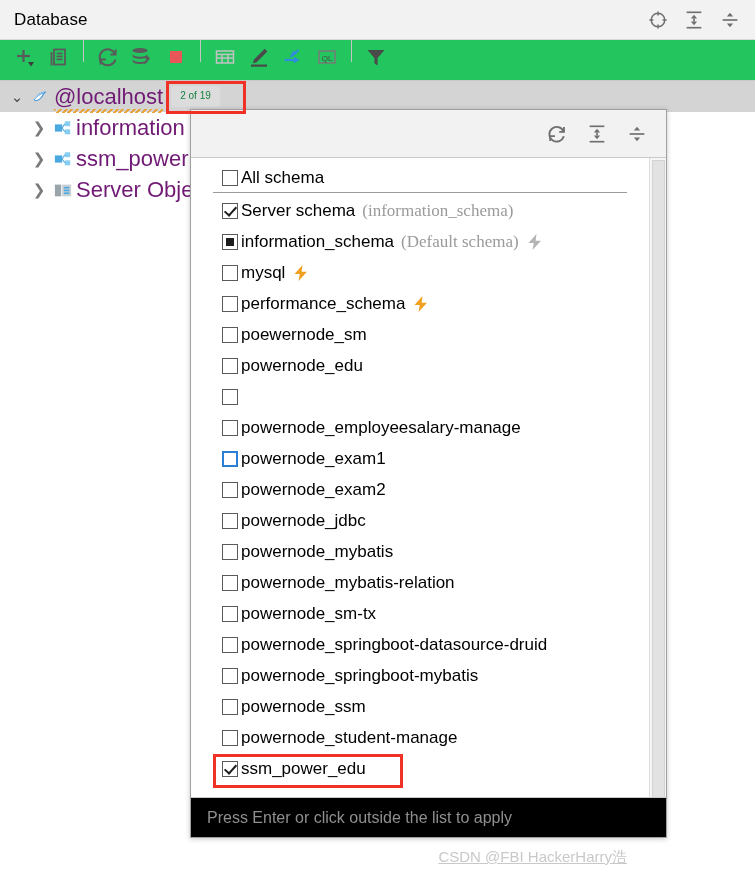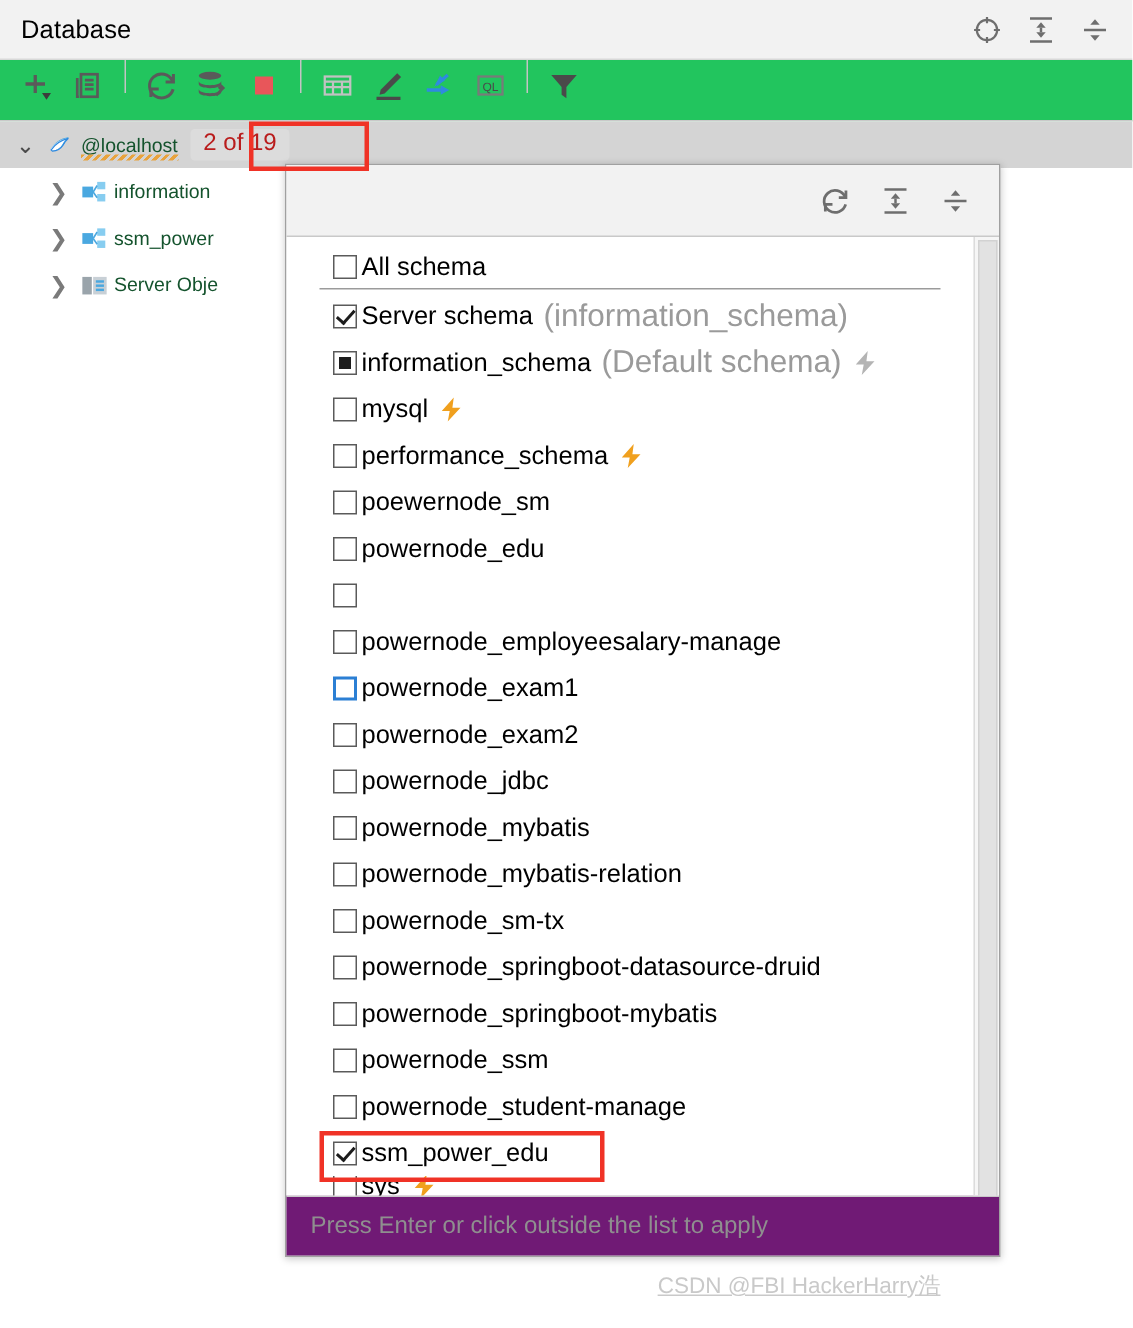--- a/index.html
+++ b/index.html
@@ -35,27 +35,27 @@
   .tbtn { width: 34px; height: 34px; display: flex; align-items: center; justify-content: center; }
   .tbsep { width: 1px; height: 22px; background: #c4c4c4; margin: 0 7px; }
 
   
   .tree { position: absolute; left: 0; top: 81px; width: 755px; bottom: 0; background: #fff; }
   .trow { display: flex; align-items: center; height: 31px; padding-left: 6px; white-space: nowrap; }
   .trow.selected { background: #d4d4d4; }
   .chev { width: 22px; text-align: center; color: #7a7a7a; font-size: 15px; }
   .chev.down { color: #4a4a4a; }
   .ticon-slot { width: 26px; display: flex; align-items: center; justify-content: center; }
-  .tlabel { font-size: 13px; color: #14532d; position: relative; }
+  .tlabel { font-size: 22px; color: #701a75; position: relative; }
   .tlabel.squiggle::after {
     content: ""; position: absolute; left: 0; right: 0; bottom: -3px; height: 4px;
     background-image: repeating-linear-gradient(135deg,#e8a33d 0 2px,transparent 2px 4px);
   }
   .badge {
-    margin-left: 8px; background: #dcdcdc; color: #b91c1c; font-size: 16px;
+    margin-left: 8px; background: #dcdcdc; color: #15803d; font-size: 10px;
     border-radius: 3px; padding: 2px 9px 3px 9px; line-height: 16px;
   }
   .redbox-badge {
     position: absolute; left: 166px; top: 81px; width: 80px; height: 33px;
     border: 3px solid #f03226; pointer-events: none;
   }
   .tree-indent { padding-left: 28px; }
 
   
   .popup {
@@ -79,30 +79,30 @@
   }
   .cb.focus { border: 2px solid #2b7fd4; }
   .cb.checked::after {
     content: ""; position: absolute; left: 4px; top: 0px; width: 5px; height: 10px;
     border: solid #1c1c1c; border-width: 0 2px 2px 0; transform: rotate(42deg);
   }
   .cb.partial::after {
     content: ""; position: absolute; left: 3px; top: 3px; width: 8px; height: 8px; background: #1c1c1c;
   }
   .ilabel { font-size: 17px; color: #000; }
-  .ihint { font-size: 21px; color: #9a9a9a; margin-left: 7px; }
+  .ihint { font-size: 17px; color: #9a9a9a; margin-left: 7px; font-family: Liberation Serif, serif; }
   .bolt { margin-left: 8px; display: inline-flex; align-items: center; }
   .item-clip { height: 14px; overflow: hidden; }
 
   
   .vscroll { position: absolute; right: 0; top: 0; width: 17px; bottom: 0; background: #f6f6f6; border-left: 1px solid #dcdcdc; }
   .vthumb { position: absolute; left: 2px; top: 2px; width: 13px; height: 640px; background: #e2e2e2; border: 1px solid #d2d2d2; }
 
   .popup-foot {
-    height: 40px; background: #701a75; border-top: 1px solid #c9c9c9;
+    height: 40px; background: #000000; border-top: 1px solid #c9c9c9;
     display: flex; align-items: center; padding-left: 16px; flex: 0 0 auto;
   }
   .popup-foot span { font-size: 16px; color: #8f8f8f; }
 
   
   .redbox-item {
     position: absolute; left: 213px; top: 754px; width: 190px; height: 34px;
     border: 3px solid #f03226; pointer-events: none;
   }
 
@@ -402,29 +402,20 @@
             <span class="ilabel">powernode_ssm</span>
           </div>
           <div class="item">
             <span class="cb"></span>
             <span class="ilabel">powernode_student-manage</span>
           </div>
           <div class="item">
             <span class="cb checked"></span>
             <span class="ilabel">ssm_power_edu</span>
           </div>
-          <div class="item item-clip">
-            <span class="cb"></span>
-            <span class="ilabel">sys</span>
-            <span class="bolt">
-              <svg width="16" height="18" viewBox="0 0 16 18">
-                <polygon points="9.5,1 1.5,10 6.8,10 5.5,17 14,7.8 8.6,7.8" fill="#f0a01e"></polygon>
-              </svg>
-            </span>
-          </div>
         </div>
       <div class="vscroll">
         <div class="vthumb"></div>
       </div>
     </div>
 
     <div class="popup-foot">
       <span>Press Enter or click outside the list to apply</span>
     </div>
   </div>

